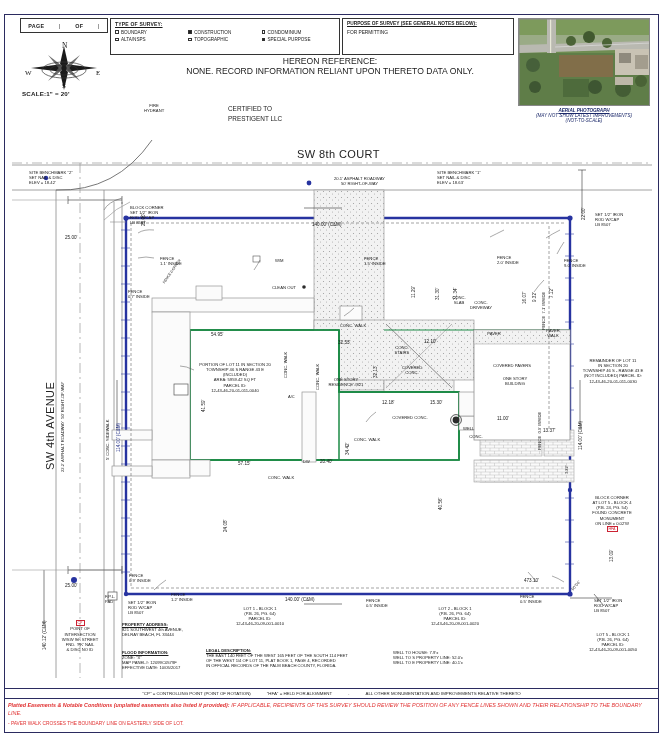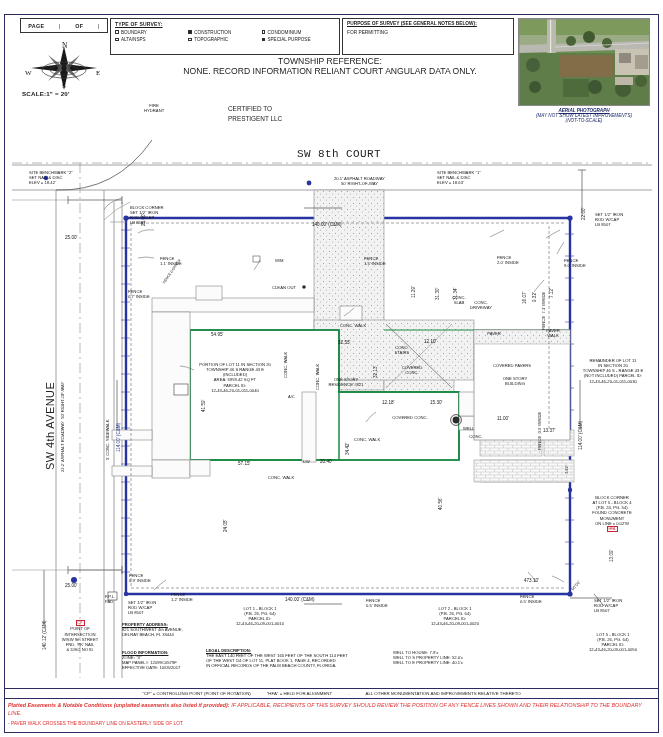--- a/index.html
+++ b/index.html
@@ -48,21 +48,21 @@
 
   
   .canvas { position:absolute; left:4px; top:130px; width:655px; height:555px; }
   .canvas svg { position:absolute; left:0; top:0; }
 
   
   .lbl { position:absolute; font-size:4.2px; line-height:1.22; letter-spacing:0; color:#1a1a1a; white-space:nowrap; }
   .lbl.c { text-align:center; }
   .vert { transform-origin:0 0; }
 
-  .street-name { position:absolute; font-family:Liberation Mono, monospace; font-size:11px; letter-spacing:.4px; color:#222; }
+  .street-name { position:absolute; font-family:Liberation Sans, sans-serif; font-size:11px; letter-spacing:.4px; color:#222; }
   .ave-name { position:absolute; font-size:11px; letter-spacing:.4px; color:#222; }
 
   .dim { position:absolute; font-size:4.6px; color:#1a1a1a; white-space:nowrap; }
 
   
   .foot-legend { position:absolute; left:4px; top:688px; right:4px; height:11px; border-top:1px solid #2b2b60; border-bottom:1px solid #2b2b60; font-size:4.4px; display:flex; align-items:center; justify-content:center; gap:16px; }
   .foot-notes { position:absolute; left:8px; top:701px; right:8px; font-size:5.4px; color:#e03131; line-height:1.5; }
   .foot-notes .i { font-style:italic; font-weight:bold; }
   .foot-notes .i2 { font-style:italic; }
   .foot-notes .p { font-size:4.8px; }
@@ -173,22 +173,22 @@
       </g>
       <text x="40" y="10" font-family="Liberation Serif, serif" font-size="7.5" fill="#111">N</text>
       <text x="40" y="50" font-family="Liberation Serif, serif" font-size="7" fill="#111">S</text>
       <text x="3" y="37" font-family="Liberation Serif, serif" font-size="7" fill="#111">W</text>
       <text x="74" y="37" font-family="Liberation Serif, serif" font-size="7" fill="#111">E</text>
     </svg>
   </div>
   <div class="scale-note">SCALE:1" = 20'</div>
 
   <div class="bearing">
-    <div class="l1">TOWNSHIP REFERENCE:</div>
-    <div class="l2">NONE. RECORD INFORMATION RELIANT COURT ANGULAR DATA ONLY.</div>
+    <div class="l1">HEREON REFERENCE:</div>
+    <div class="l2">NONE. RECORD INFORMATION RELIANT UPON THERETO DATA ONLY.</div>
   </div>
   <div class="cert">
     <div>CERTIFIED TO</div>
     <div>PRESTIGENT LLC</div>
   </div>
 
   <div class="fire-hyd" style="white-space:pre"></div>
 
   <div class="canvas">
     <svg width="655" height="555" viewBox="0 0 655 555">

